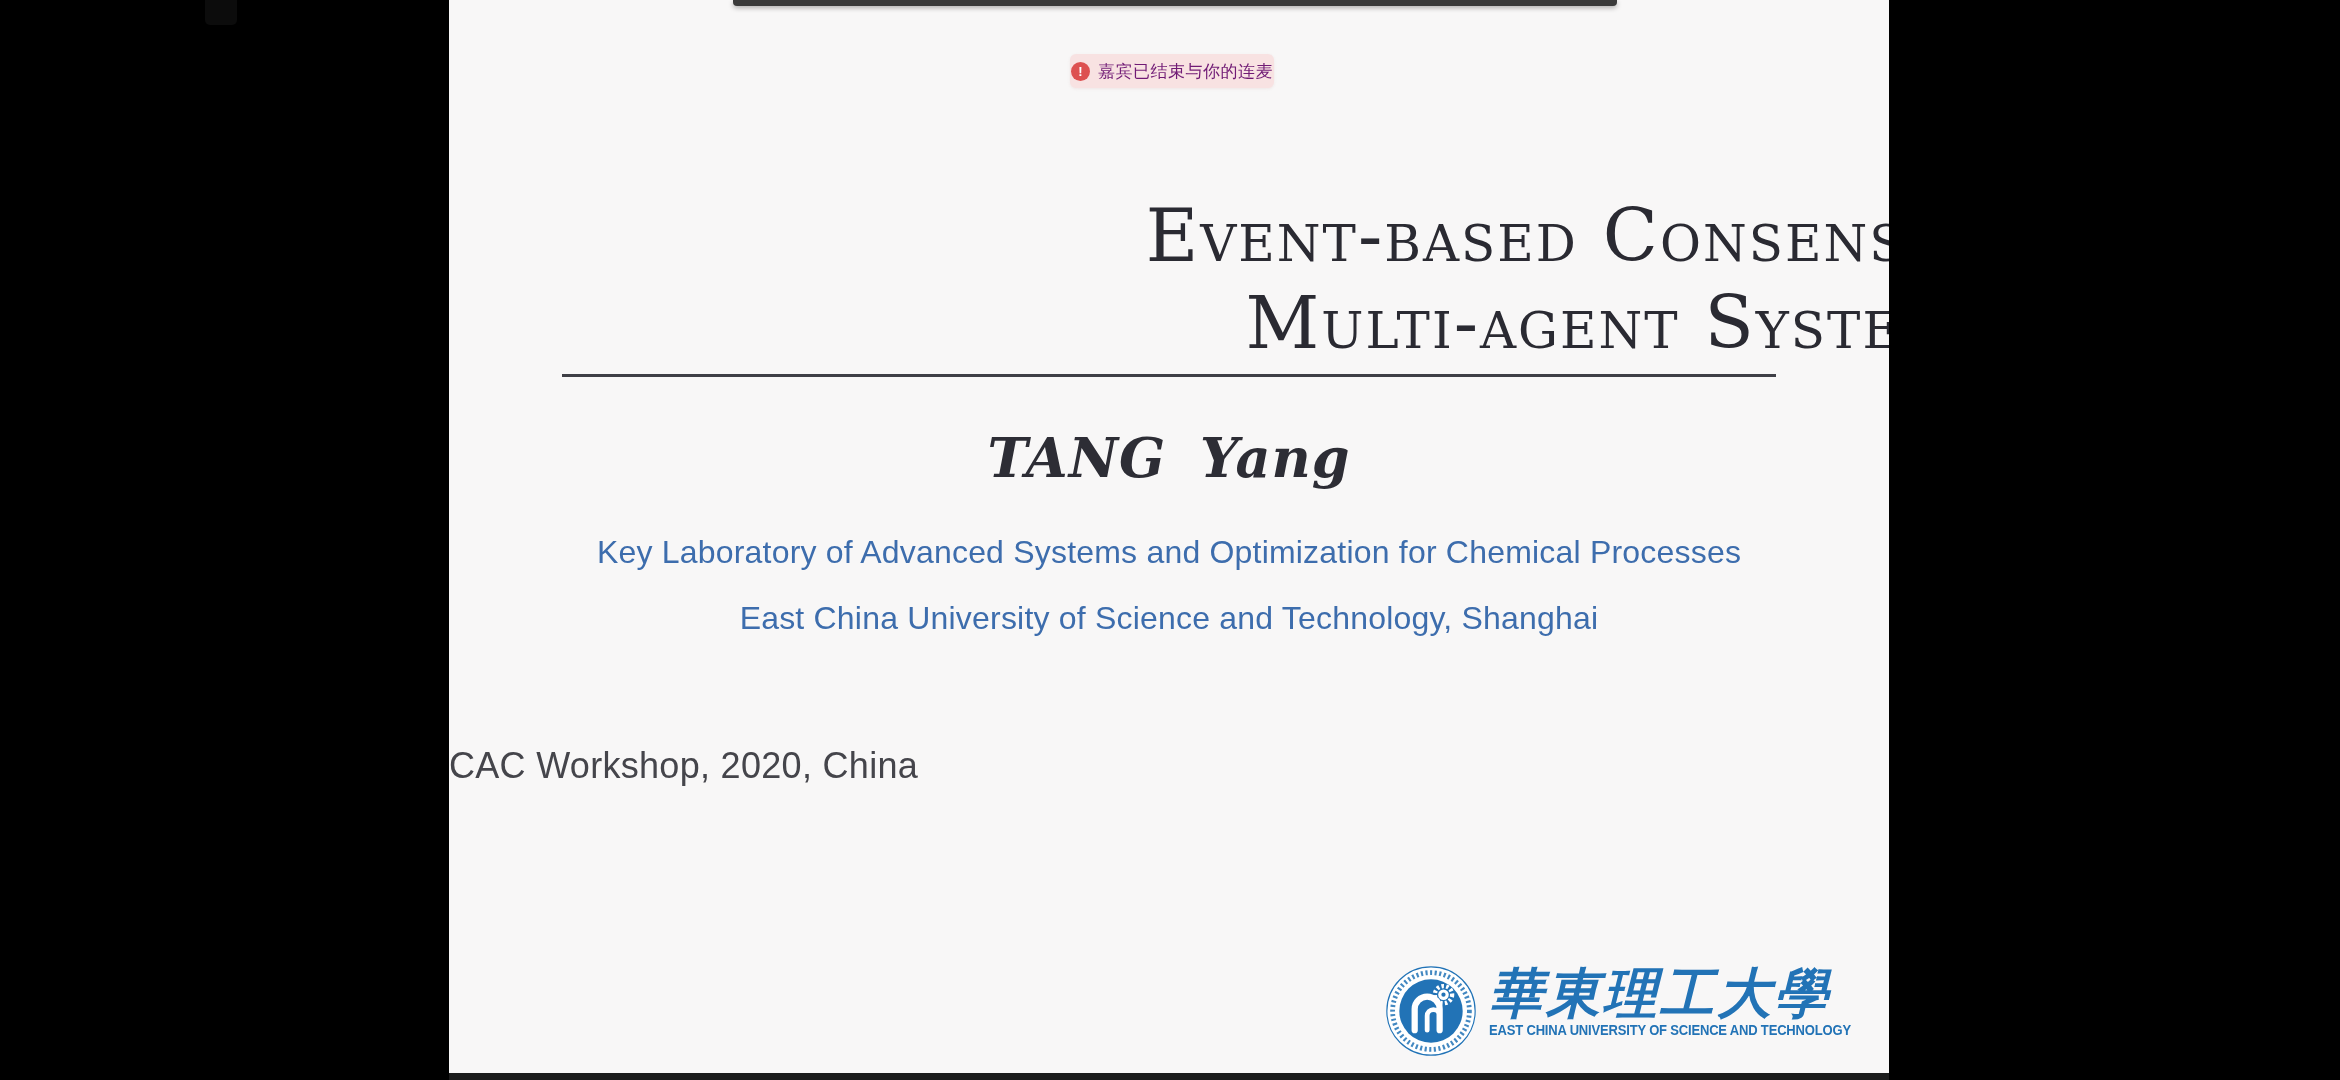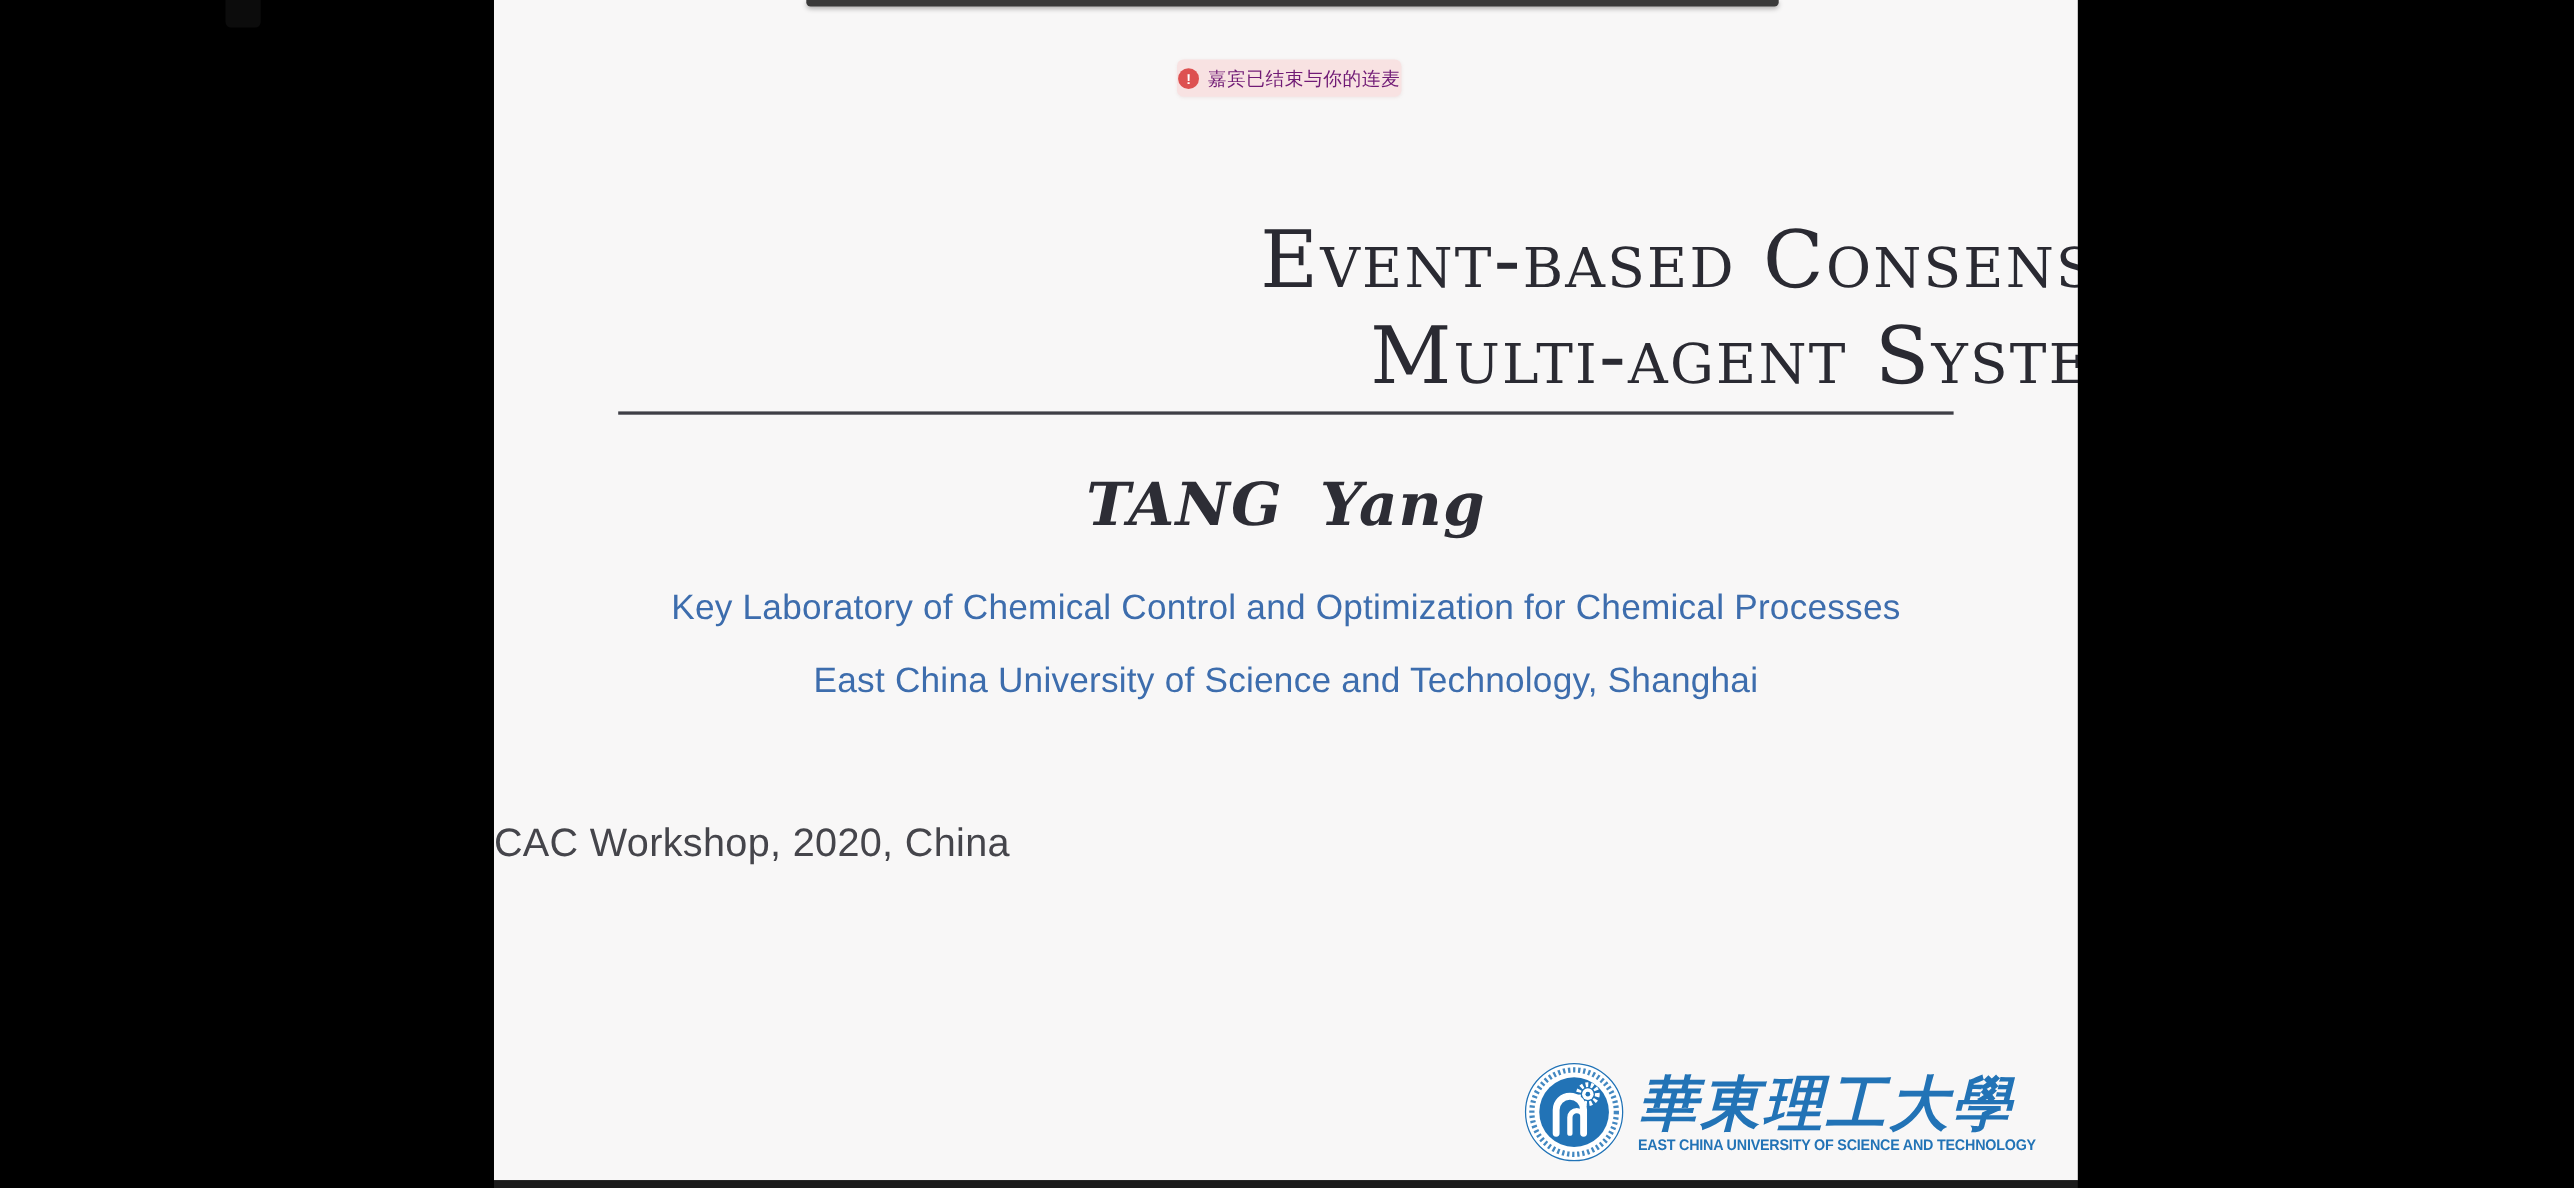--- a/index.html
+++ b/index.html
@@ -76,21 +76,21 @@
   
   .logo{
     position:absolute;left:1383px;top:963px;width:400px;height:96px;
     display:flex;align-items:flex-start;
   }
   .logo .emblem{width:96px;height:96px;flex:0 0 auto;}
   .logo .logo-text{margin-left:10px;display:flex;flex-direction:column;}
   .logo .logo-cn{
     font-family:"DejaVu Serif","Liberation Serif",serif;
     font-weight:bold;font-size:54px;line-height:60px;color:#2273b6;
-    letter-spacing:3px;white-space:nowrap;font-style:italic;margin-top:10px;
+    letter-spacing:3px;white-space:nowrap;font-style:italic;
   }
   .logo .logo-en{
     font-size:14px;font-weight:bold;color:#2273b6;line-height:15px;
     letter-spacing:-0.2px;white-space:nowrap;
     transform:scaleX(0.93);transform-origin:left;
   }
 </style>
 </head>
 <body>
 
@@ -100,21 +100,21 @@
 
     <div class="title-block">
       <div>Event-based Consensus of</div>
       <div>Multi-agent Systems</div>
     </div>
 
     <div class="title-rule" style="left:113px;"></div>
 
     <div class="author-line" style="left:0;font-style:italic;"><span>TANG</span><span class="gap"></span><span>Yang</span></div>
 
-    <div class="affil l1" style="left:0;">Key Laboratory of Chemical Control and Optimization for Chemical Processes</div>
+    <div class="affil l1" style="left:0;">Key Laboratory of Advanced Systems and Optimization for Chemical Processes</div>
     <div class="affil l2" style="left:0;">East China University of Science and Technology, Shanghai</div>
 
     <div class="venue-line" style="left:0;">CAC Workshop, 2020, China</div>
 
     <div class="logo" style="position:absolute;left:934px;top:963px;">
       <svg class="emblem" viewBox="0 0 100 100">
         <circle cx="50" cy="50" r="47" fill="#ffffff"></circle>
         <circle cx="50" cy="50" r="46" fill="none" stroke="#2273b6" stroke-width="1.2"></circle>
 
         <circle cx="50" cy="50" r="40" fill="none" stroke="#2273b6" stroke-width="5" stroke-dasharray="2.2 2.6" opacity="0.85"></circle>

